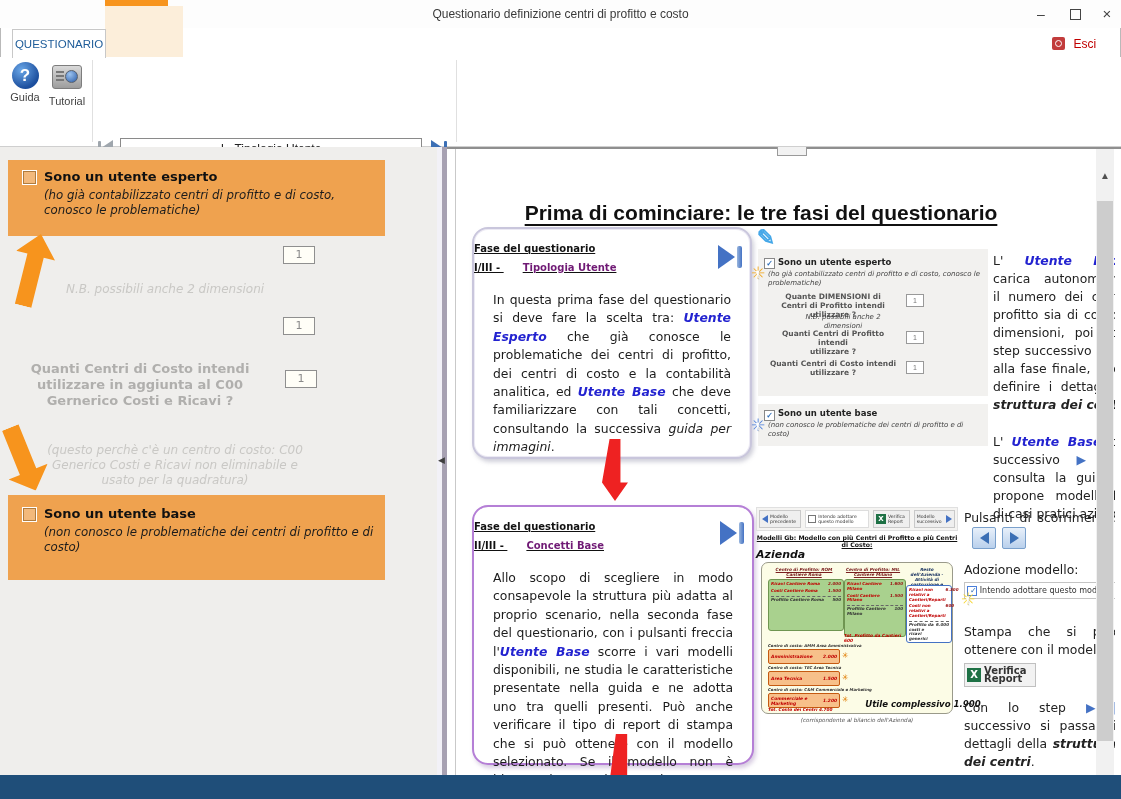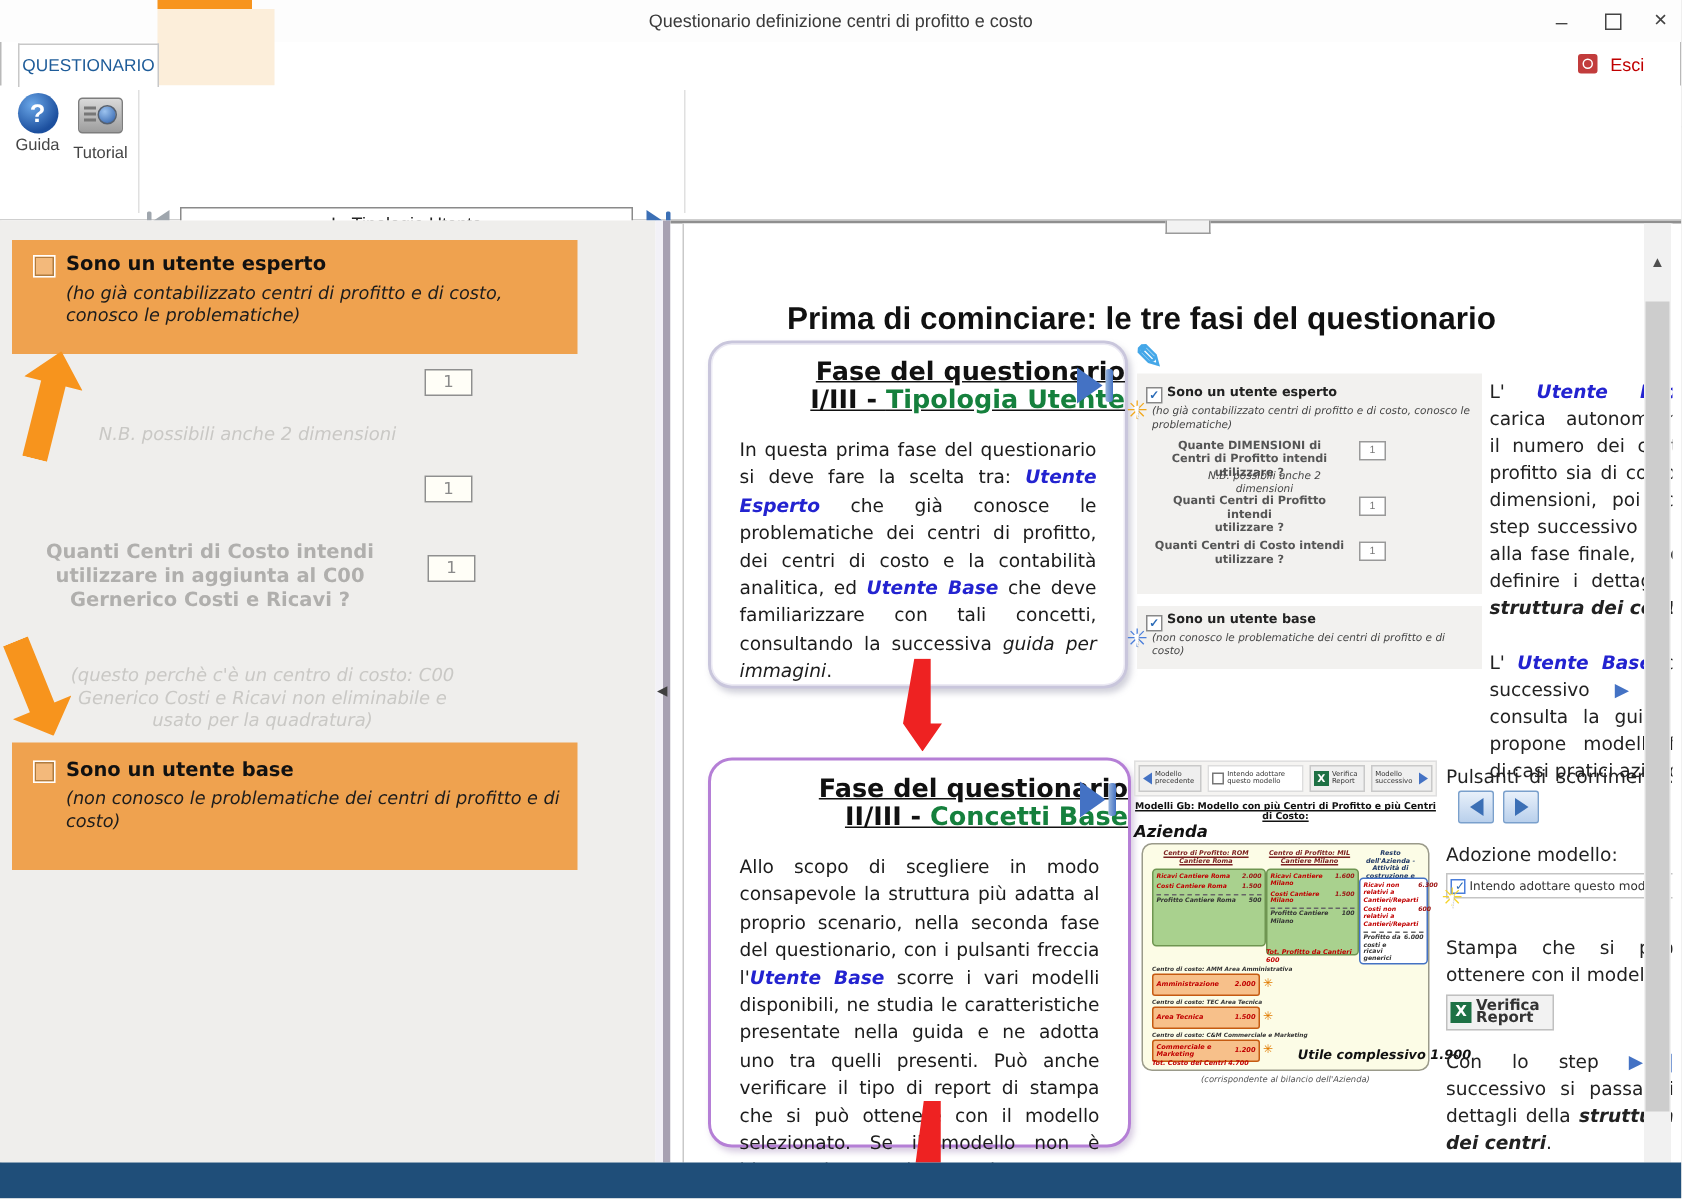--- a/index.html
+++ b/index.html
@@ -96,30 +96,30 @@
 
   
   #doc{left:447px;top:0;width:674px;height:628px;background:#fff;}
   #doc-topline{left:0;top:0;width:674px;height:2px;background:#8f8f8f;}
   #doc-handle{left:330px;top:0;width:28px;height:8px;background:#f2f2f2;border:1px solid #9a9a9a;border-top:none;
       font-size:6px;line-height:7px;text-align:center;color:#555;z-index:6;}
   #doc-viewport{left:8px;top:2px;width:659px;height:626px;background:#fff;border-left:1px solid #c9c9c9;overflow:hidden;}
 
   #doc-title{left:55px;top:52px;width:500px;text-align:center;font-size:21px;font-weight:bold;color:#111;
       font-family:"Liberation Sans",sans-serif;}
-  #doc-title .t{text-decoration-thickness:2px;text-underline-offset:4px;margin-top:15px;}
+  #doc-title .t{text-decoration:underline;text-decoration-thickness:2px;text-underline-offset:4px;margin-top:15px;}
   #pencil-icon{color:#44A7E8;font-size:22px;margin-left:10px;text-decoration:none;display:inline-block;transform:rotate(0deg);}
 
   .guide-box{border-radius:16px;background:#fff;}
   #box1{left:16px;top:78px;width:276px;height:228px;border:2px solid #c9c6dc;box-shadow:2px 3px 4px rgba(120,120,150,.35), inset 0 0 0 1px #eceaf4;}
   #box2{left:16px;top:356px;width:278px;height:256px;border:2px solid #B57FD6;box-shadow:2px 3px 4px rgba(140,110,170,.35);}
-  .box-head{position:relative;margin-top:10px;text-align:right;font-size:17px;line-height:19px;font-weight:bold;
+  .box-head{position:relative;margin-top:10px;text-align:left;font-size:10px;line-height:19px;font-weight:bold;
       color:#111;font-family:"DejaVu Sans",sans-serif;}
   .box-head .line{text-decoration:underline;}
-  .box-head .red{color:#15803d;}
+  .box-head .red{color:#701a75;margin-left:19px;}
   .next-big{position:absolute;display:flex;align-items:center;}
   .next-big .tri{width:0;height:0;border-top:12px solid transparent;border-bottom:12px solid transparent;border-left:17px solid #4472C4;}
   .next-big .bar{width:5px;height:22px;background:linear-gradient(90deg,#9ab6dd,#4472C4);border-radius:2px;margin-left:2px;}
   #box1 .next-big{right:8px;top:6px;}
   #box2 .next-big{right:8px;top:4px;}
   .box-body{margin:14px 19px 0 19px;font-family:"DejaVu Sans",sans-serif;font-size:12.4px;line-height:18.4px;
       text-align:justify;color:#1c1c1c;}
   .bb{color:#2323d0;font-weight:bold;font-style:italic;}
   .it{font-style:italic;}
   .bit{font-weight:bold;font-style:italic;}

